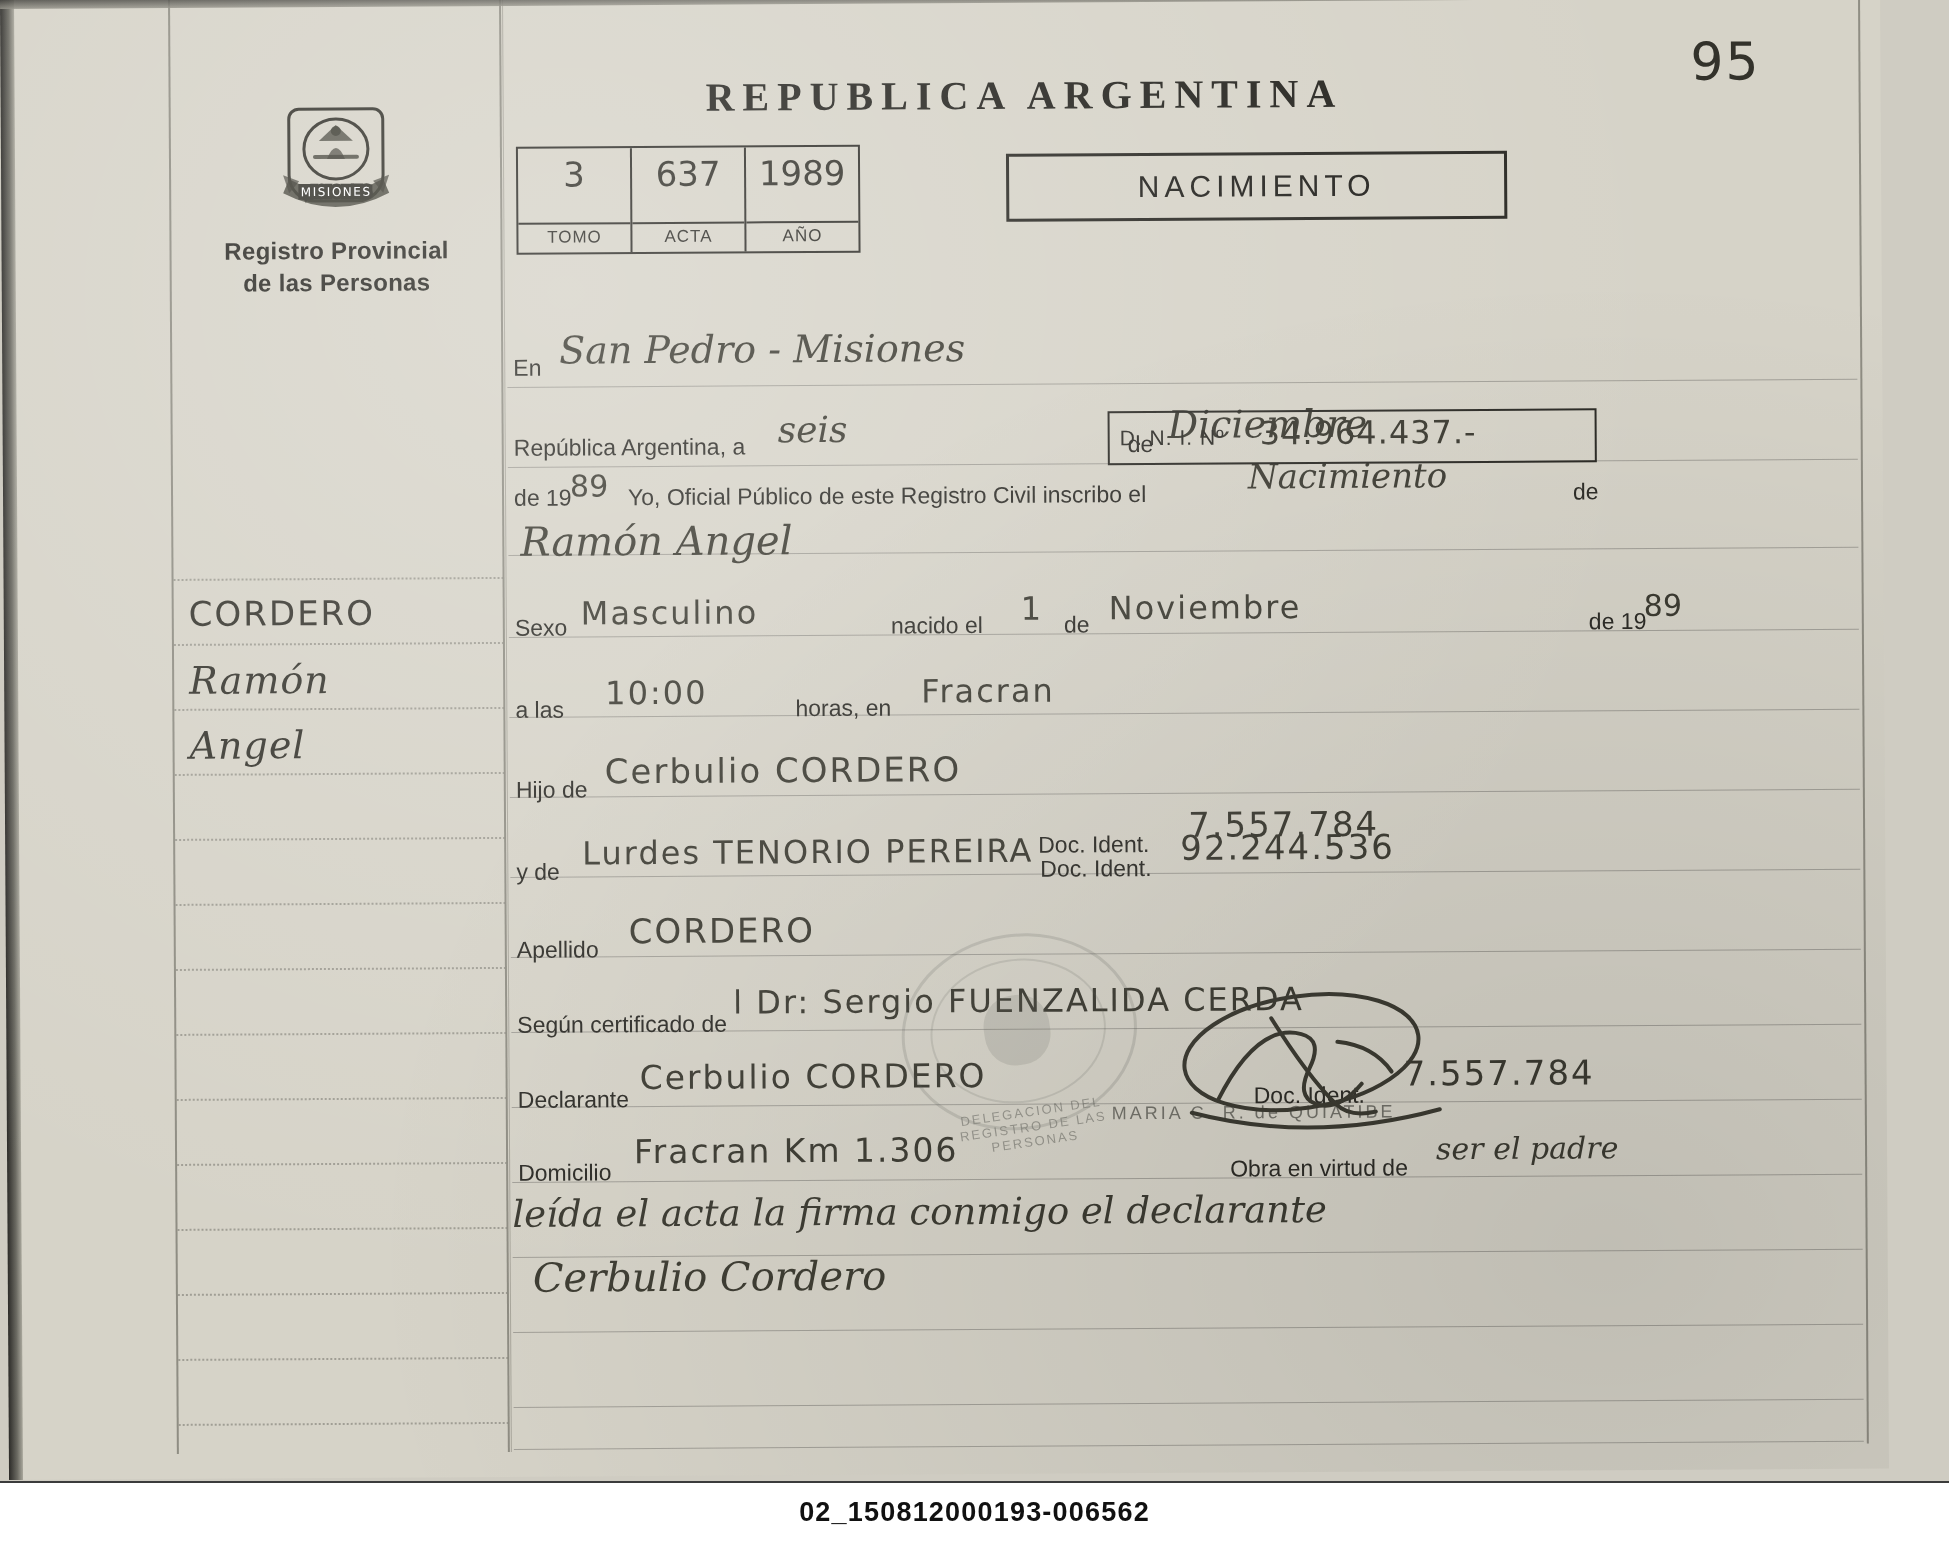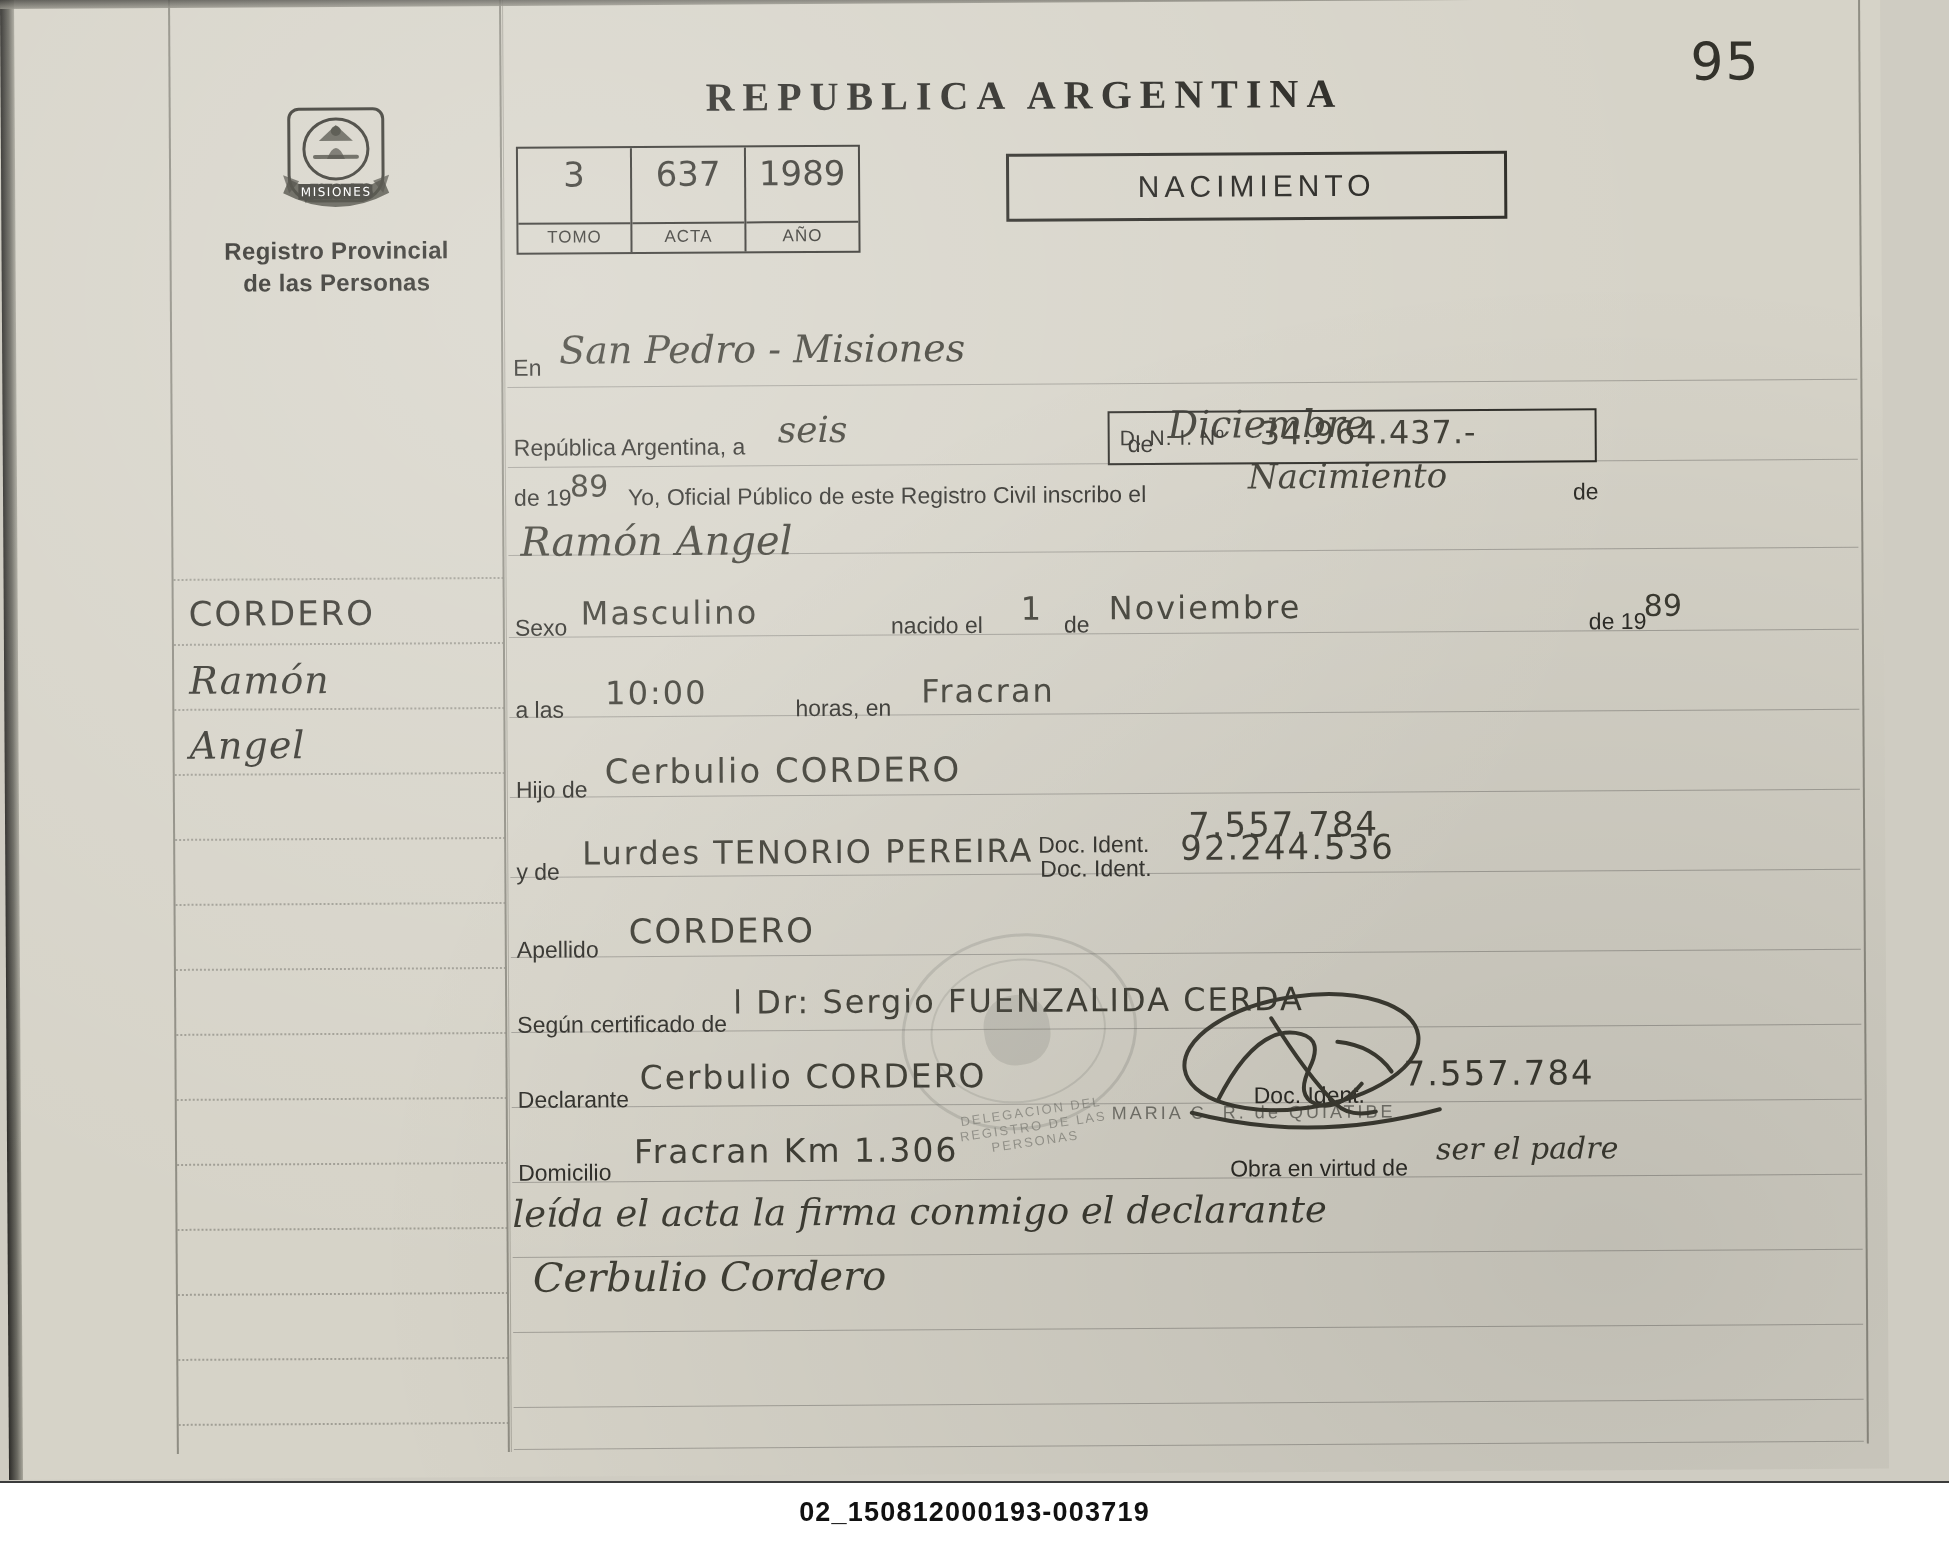--- a/index.html
+++ b/index.html
@@ -512,16 +512,16 @@
         </svg>
       </div>
 
     </div>
 
     <div class="edge-left"></div>
     <div class="edge-top"></div>
   </div>
 
   <div class="footer-bar">
-    <div class="footer-id">02_150812000193-003719</div>
+    <div class="footer-id">02_150812000193-006562</div>
   </div>
 
 </div>
 
 </body></html>

